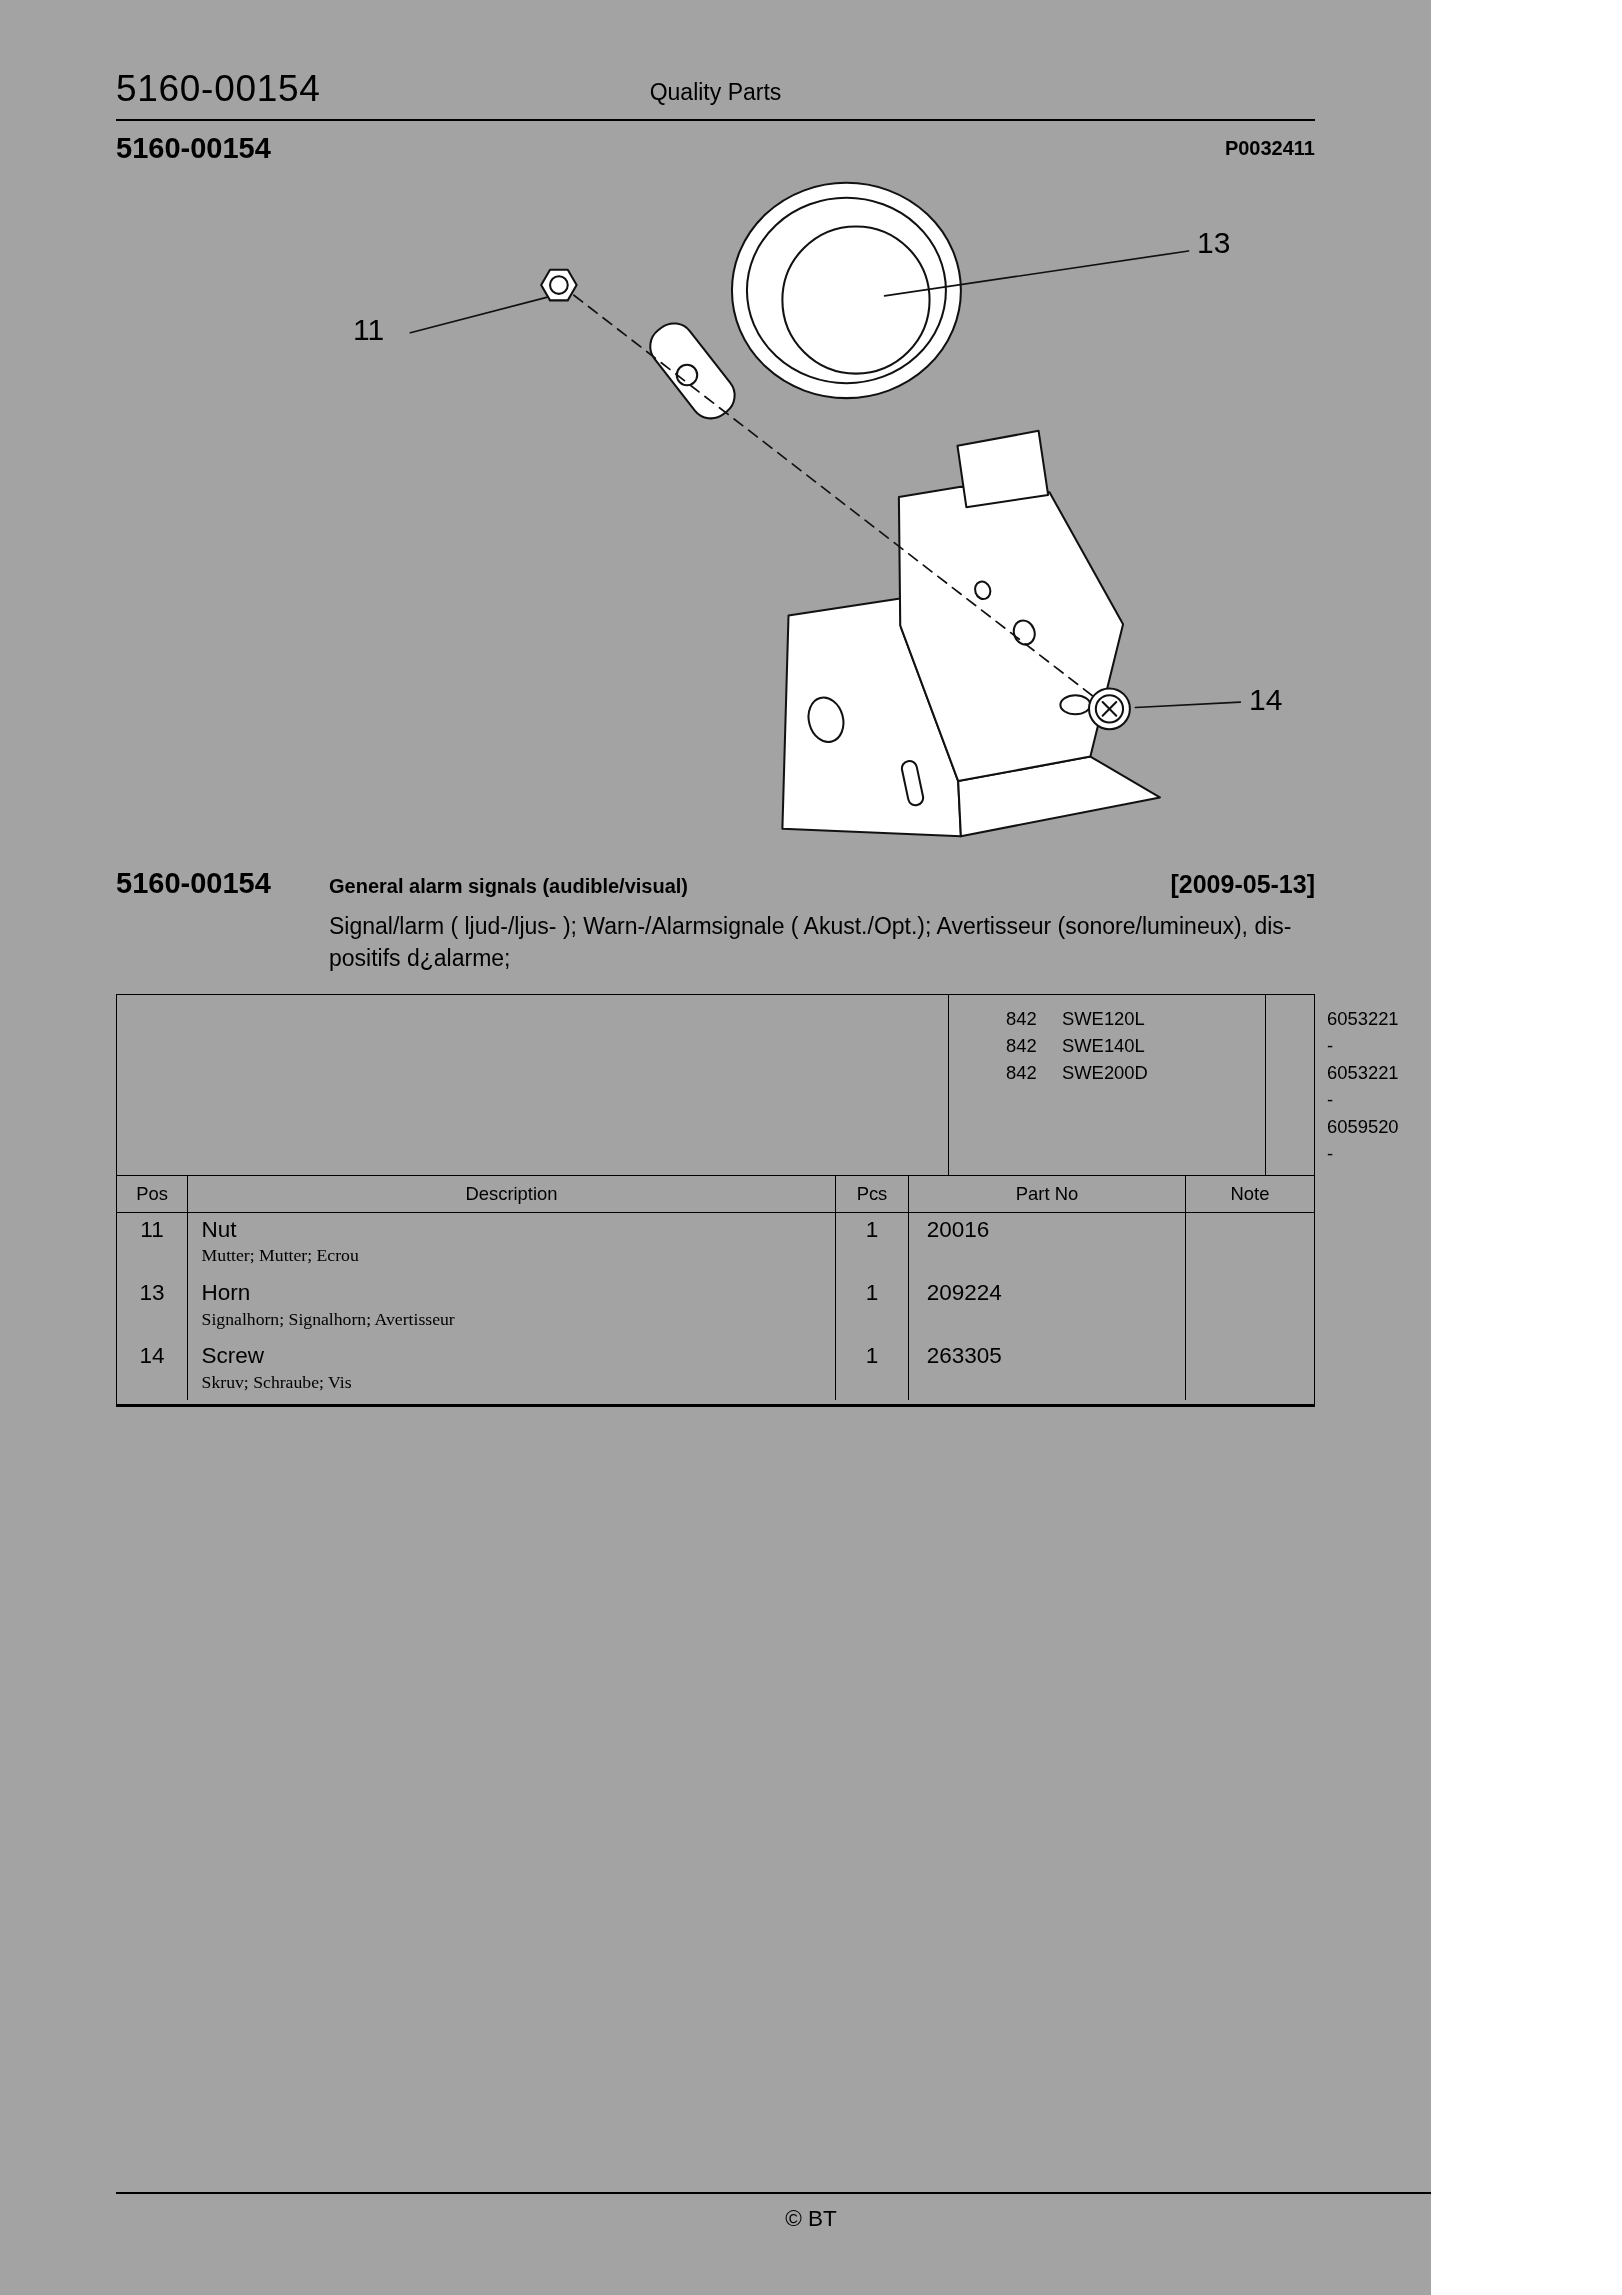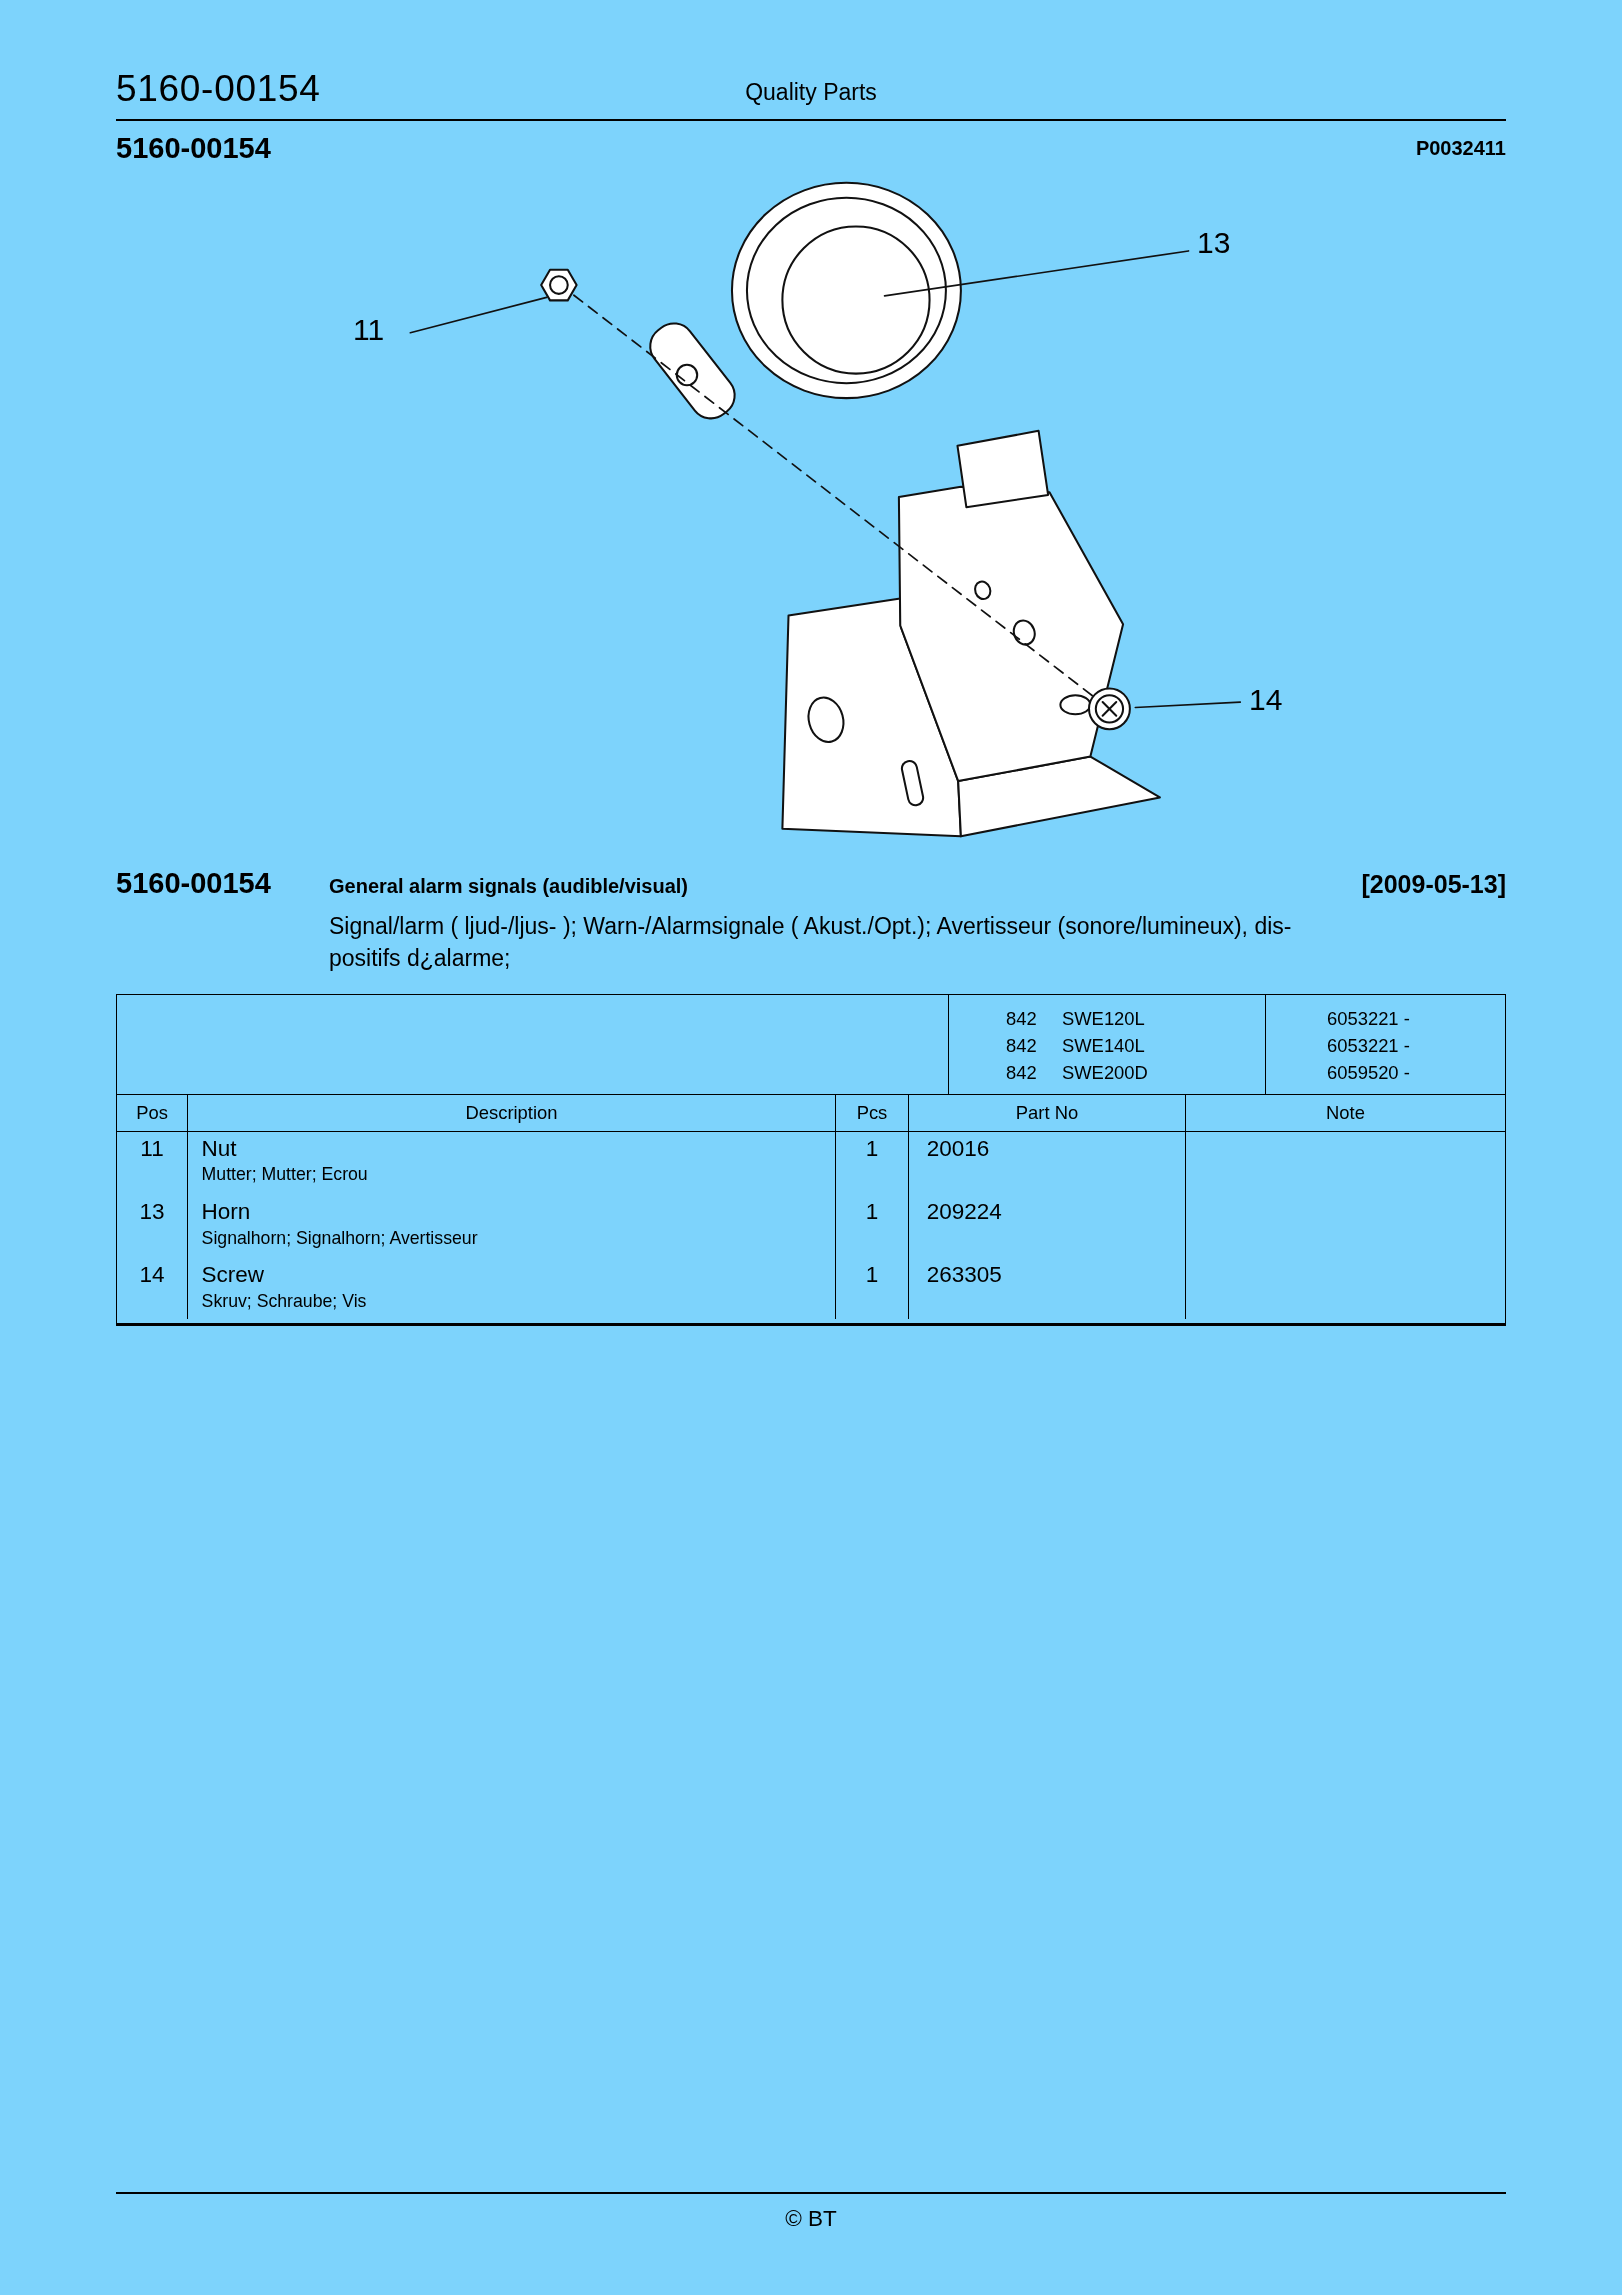--- a/index.html
+++ b/index.html
@@ -1,21 +1,21 @@
 <!DOCTYPE html>
 <html style="font-size:11px"><head>
 <meta charset="utf-8">
 <style>
   * { box-sizing: border-box; margin: 0; padding: 0; }
   html, body { background: #fff; }
   .page {
     position: relative;
-    width: 1622px;
+    width: 1431px;
     height: 2295px;
-    background: #7dd3fc;
+    background: #a3a3a3;
     color: #000;
     font-family: "Liberation Sans", sans-serif;
     overflow: hidden;
   }
   .content { padding: 0 116px; }
 
   
   .top-header {
     position: relative;
     display: flex;
@@ -83,21 +83,21 @@
     border-left: 1.4px solid #000;
   }
   .th:first-child { border-left: none; }
   .td { border-left: 1.4px solid #000; min-height: 60px; }
   .td:first-child { border-left: none; }
   .tbody { padding-bottom: 4.1px; }
   .tbody .trow:first-child .td { padding-top: 4.1px; }
   .pos-cell { text-align: center; font-size: 22.5px; padding-top: 6.8px; }
   .desc-cell { padding: 6.8px 0 6.8px 13.6px; }
   .dname { font-size: 22.5px; }
-  .dsub { font-size: 17.7px; margin-top: 2.7px; }
+  .dsub { font-size: 17.7px; margin-top: 2.7px; font-family: Liberation Serif, serif; }
   .pcs-cell { text-align: center; font-size: 22.5px; padding-top: 6.8px; }
   .part-cell { font-size: 22.5px; padding: 6.8px 0 0 17.7px; }
   .note-cell { font-size: 22.5px; }
 
   
   .footer {
     position: absolute;
     left: 116px;
     width: 1390px;
     top: 2192px;

